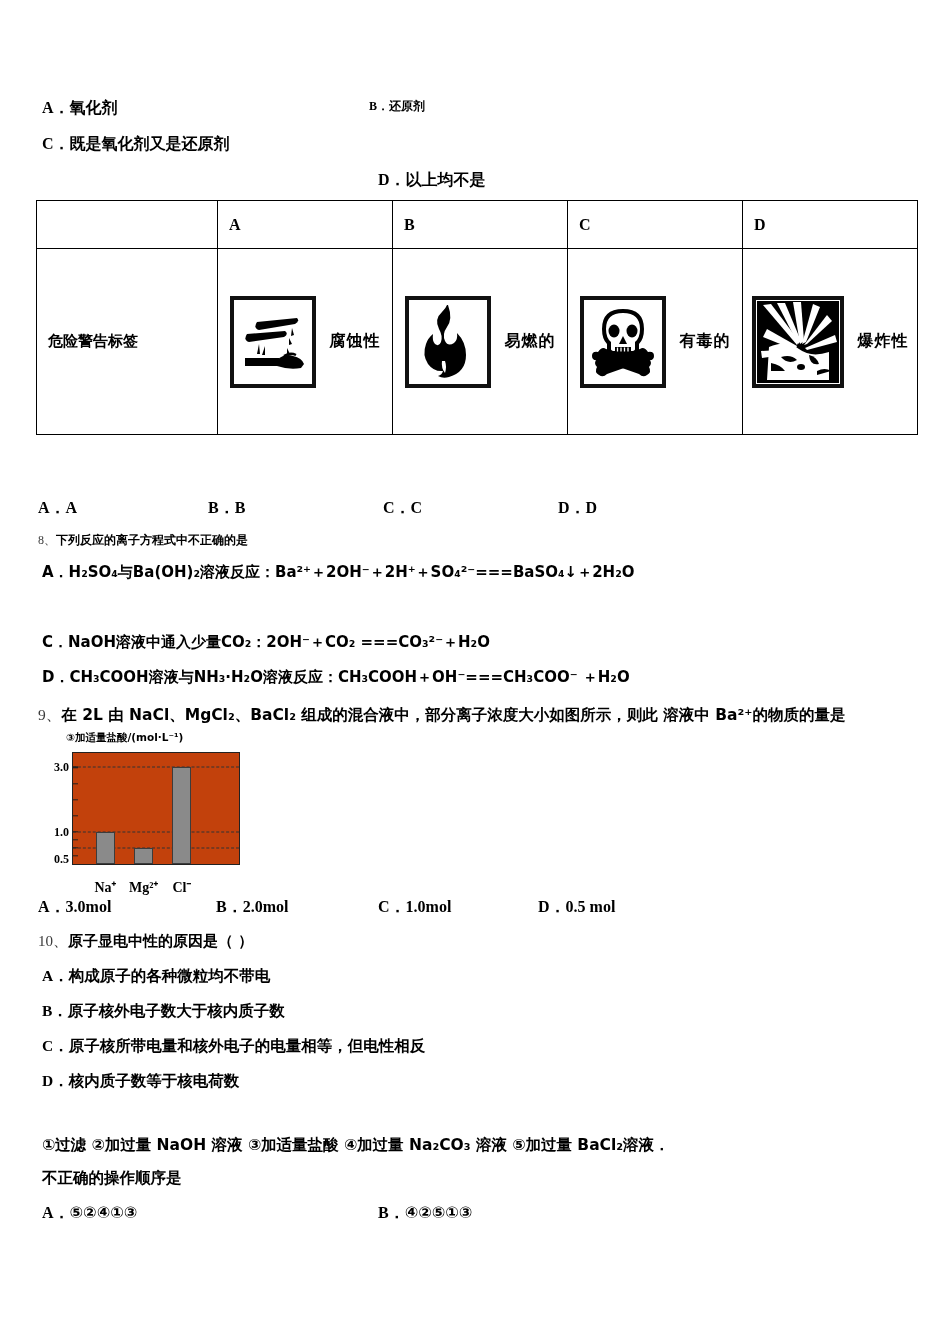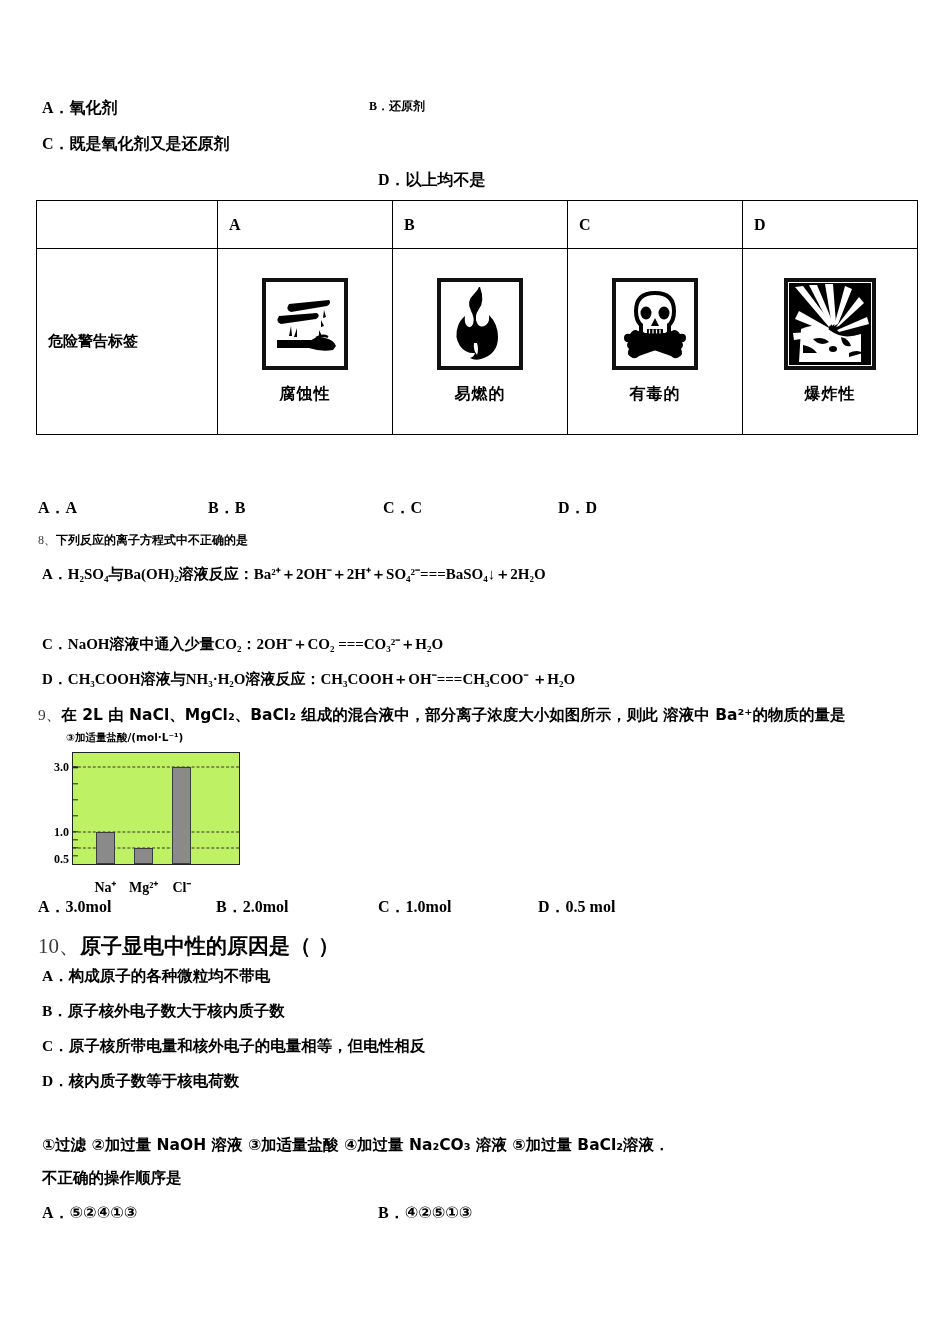--- a/index.html
+++ b/index.html
@@ -88,21 +88,21 @@
     font-family: "DejaVu Sans", sans-serif;
     font-weight: bold;
     font-size: 15px;
     padding-left: 11px;
   }
   .icon-cell {
     text-align: center;
   }
   .icon-wrap {
     display: flex;
-    flex-direction: column;
+    flex-direction: row;
     align-items: center;
     justify-content: center;
     gap: 14px;
   }
   .icon-box {
     width: 86px;
     height: 92px;
     border: 4px solid #111;
     background: #fff;
     display: flex;
@@ -123,21 +123,20 @@
   }
 
   
   #q7-ans { left: 38px; top: 498px; font-size: 16px; }
   #q8-stem { left: 38px; top: 532px; font-size: 12px; }
 
   .eqline {
     position: absolute;
     font-size: 15px;
     white-space: nowrap;
-    font-family: Liberation Serif, serif;
   }
   #q8-a { left: 42px; top: 563px; }
   #q8-b { left: 42px; top: 598px; }
   #q8-c { left: 42px; top: 633px; }
   #q8-d { left: 42px; top: 668px; }
 
   #q9-stem { left: 38px; top: 705px; font-size: 15.5px; }
 
   
   #chart {
@@ -156,21 +155,21 @@
     font-size: 10.5px;
     white-space: nowrap;
   }
   #chart .plot {
     position: absolute;
     left: 32px;
     top: 21px;
     width: 168px;
     height: 113px;
     border: 1.3px solid #222;
-    background: #bef264;
+    background: #c2410c;
     box-sizing: border-box;
   }
   .ytick-label {
     position: absolute;
     right: 100%;
     transform: translateY(-50%);
     margin-right: 4px;
     font-family: "Liberation Serif", serif;
     font-weight: bold;
     font-size: 12px;
@@ -206,21 +205,21 @@
     transform: translateX(-50%);
     font-family: "Liberation Serif", serif;
     font-weight: bold;
     font-size: 14px;
     white-space: nowrap;
   }
 
   #q9-ans { position: absolute; left: 38px; top: 897px; font-size: 16px; width: 880px; }
   #q9-ans .cell { position: absolute; white-space: nowrap; }
 
-  #q10-stem { left: 38px; top: 932px; font-size: 21px; }
+  #q10-stem { left: 38px; top: 932px; font-size: 15px; }
   #q10-a { left: 42px; top: 966px; font-size: 15.5px; }
   #q10-b { left: 42px; top: 1001px; font-size: 15.5px; }
   #q10-c { left: 42px; top: 1036px; font-size: 15.5px; }
   #q10-d { left: 42px; top: 1071px; font-size: 15.5px; }
 
   #q11-stem { left: 38px; top: 1098px; font-size: 15.5px; }
   #q11-ops  { left: 42px; top: 1135px; font-size: 15.5px; }
   #q11-sub  { left: 42px; top: 1168px; font-size: 15.5px; }
   #q11-a    { left: 42px; top: 1203px; font-size: 16px; }
   #q11-b    { left: 378px; top: 1203px; font-size: 16px; }

